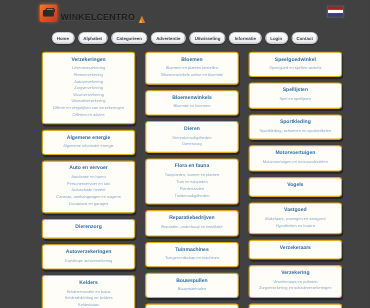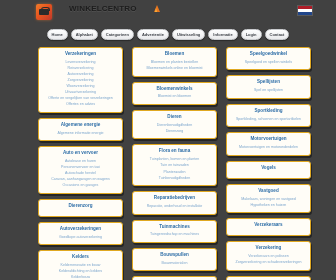--- a/index.html
+++ b/index.html
@@ -13,22 +13,22 @@
 
   
   .header {
     position:relative;
     height:26px;
   }
   .brand {
     position:absolute;
     left:36px; top:4px;
     display:flex;
-    align-items:flex-start;
-    gap:17px;
+    align-items:flex-end;
+    gap:3px;
   }
   .logo-mark {
     width:16px; height:16px;
     border-radius:2px;
     background:linear-gradient(135deg,#f07c2a 0%,#e8541f 45%,#c0392b 100%);
     position:relative;
     flex:0 0 auto;
     box-shadow:0 0 3px rgba(240,124,42,.55);
   }
   .logo-mark::after {

